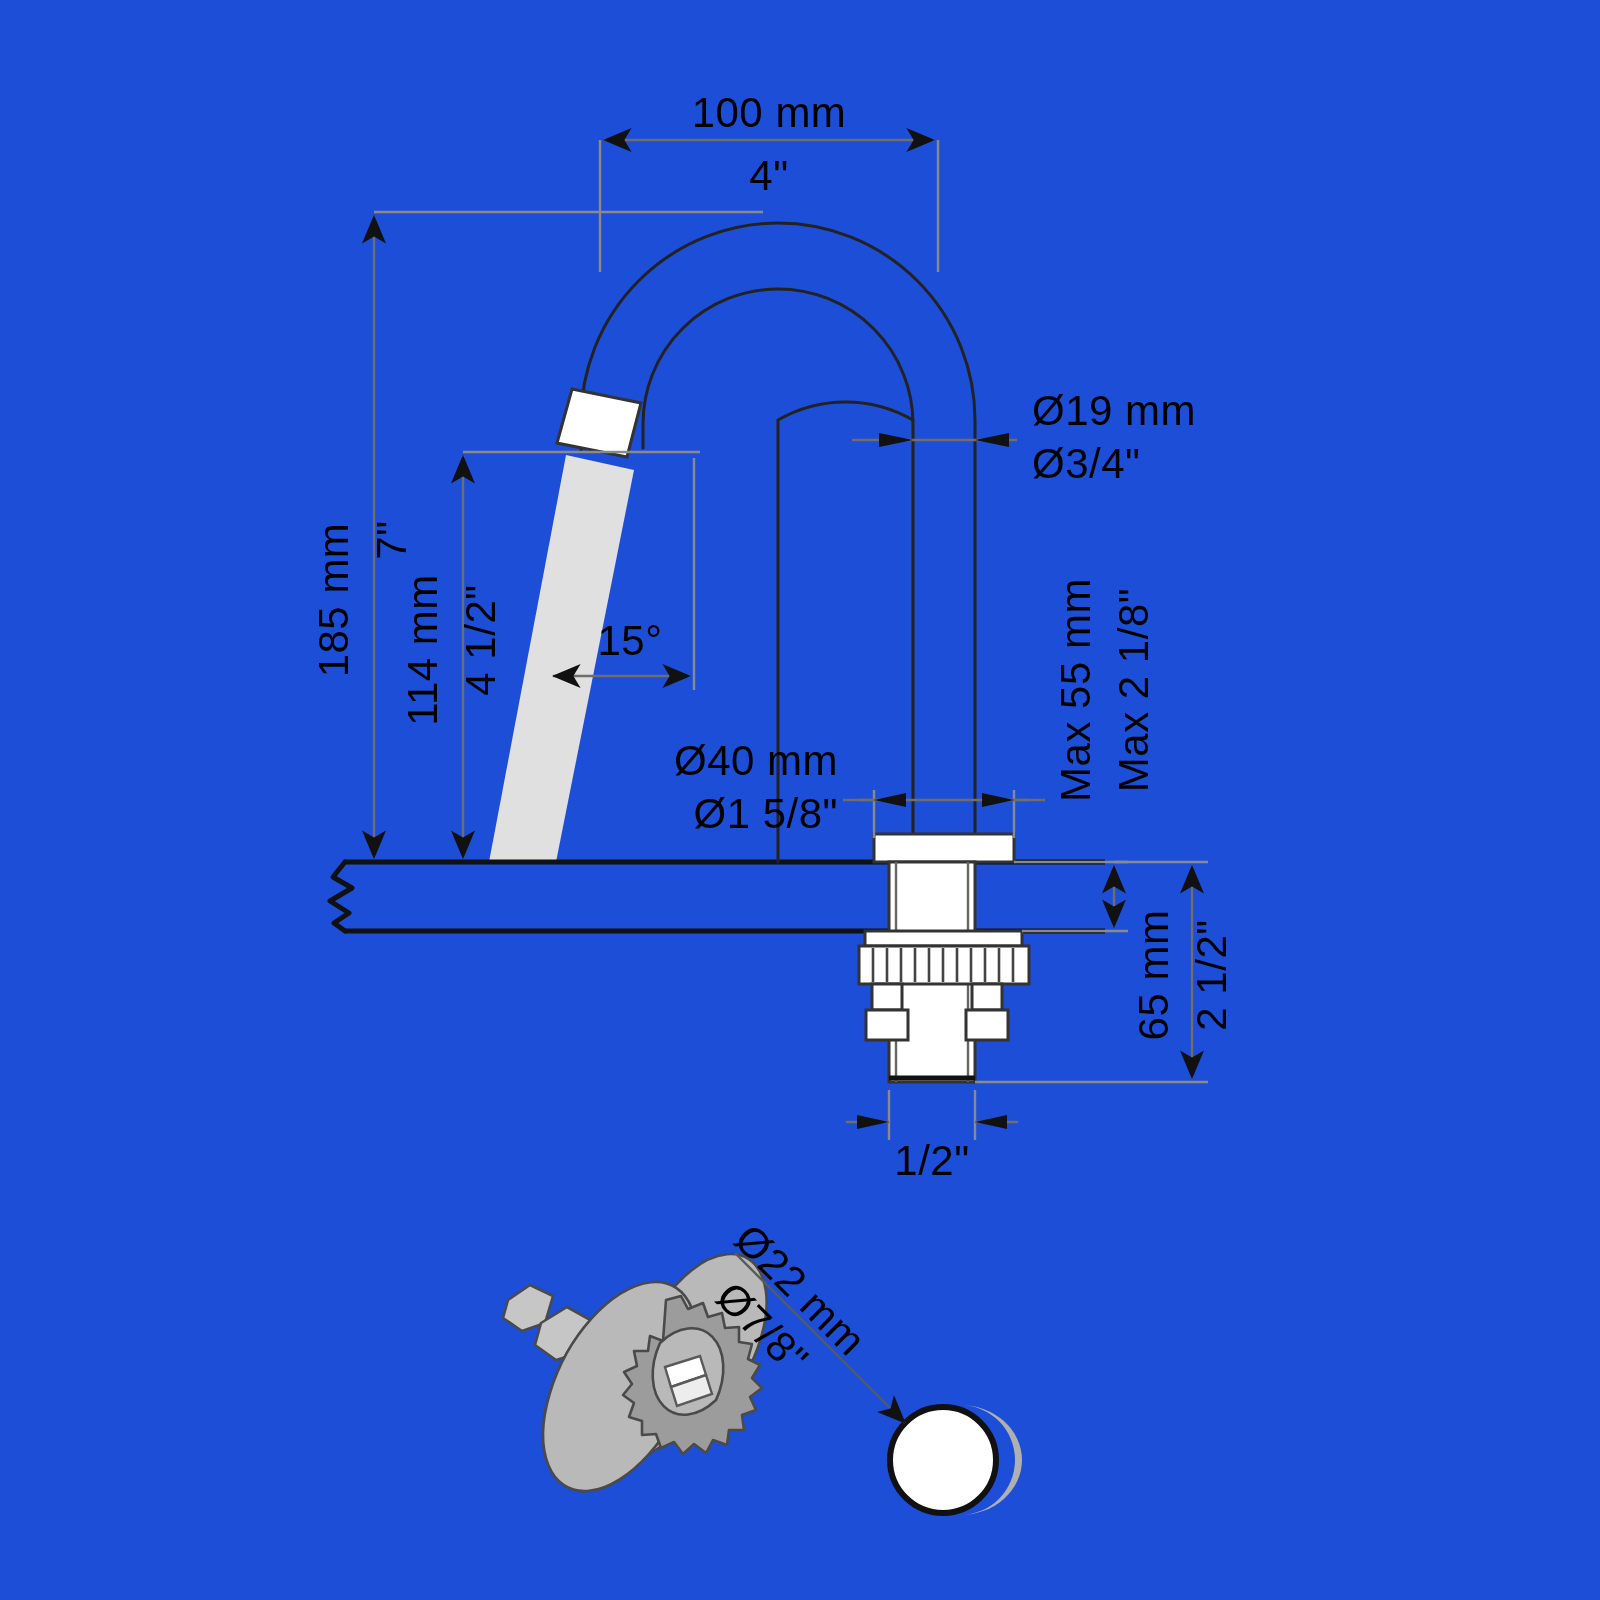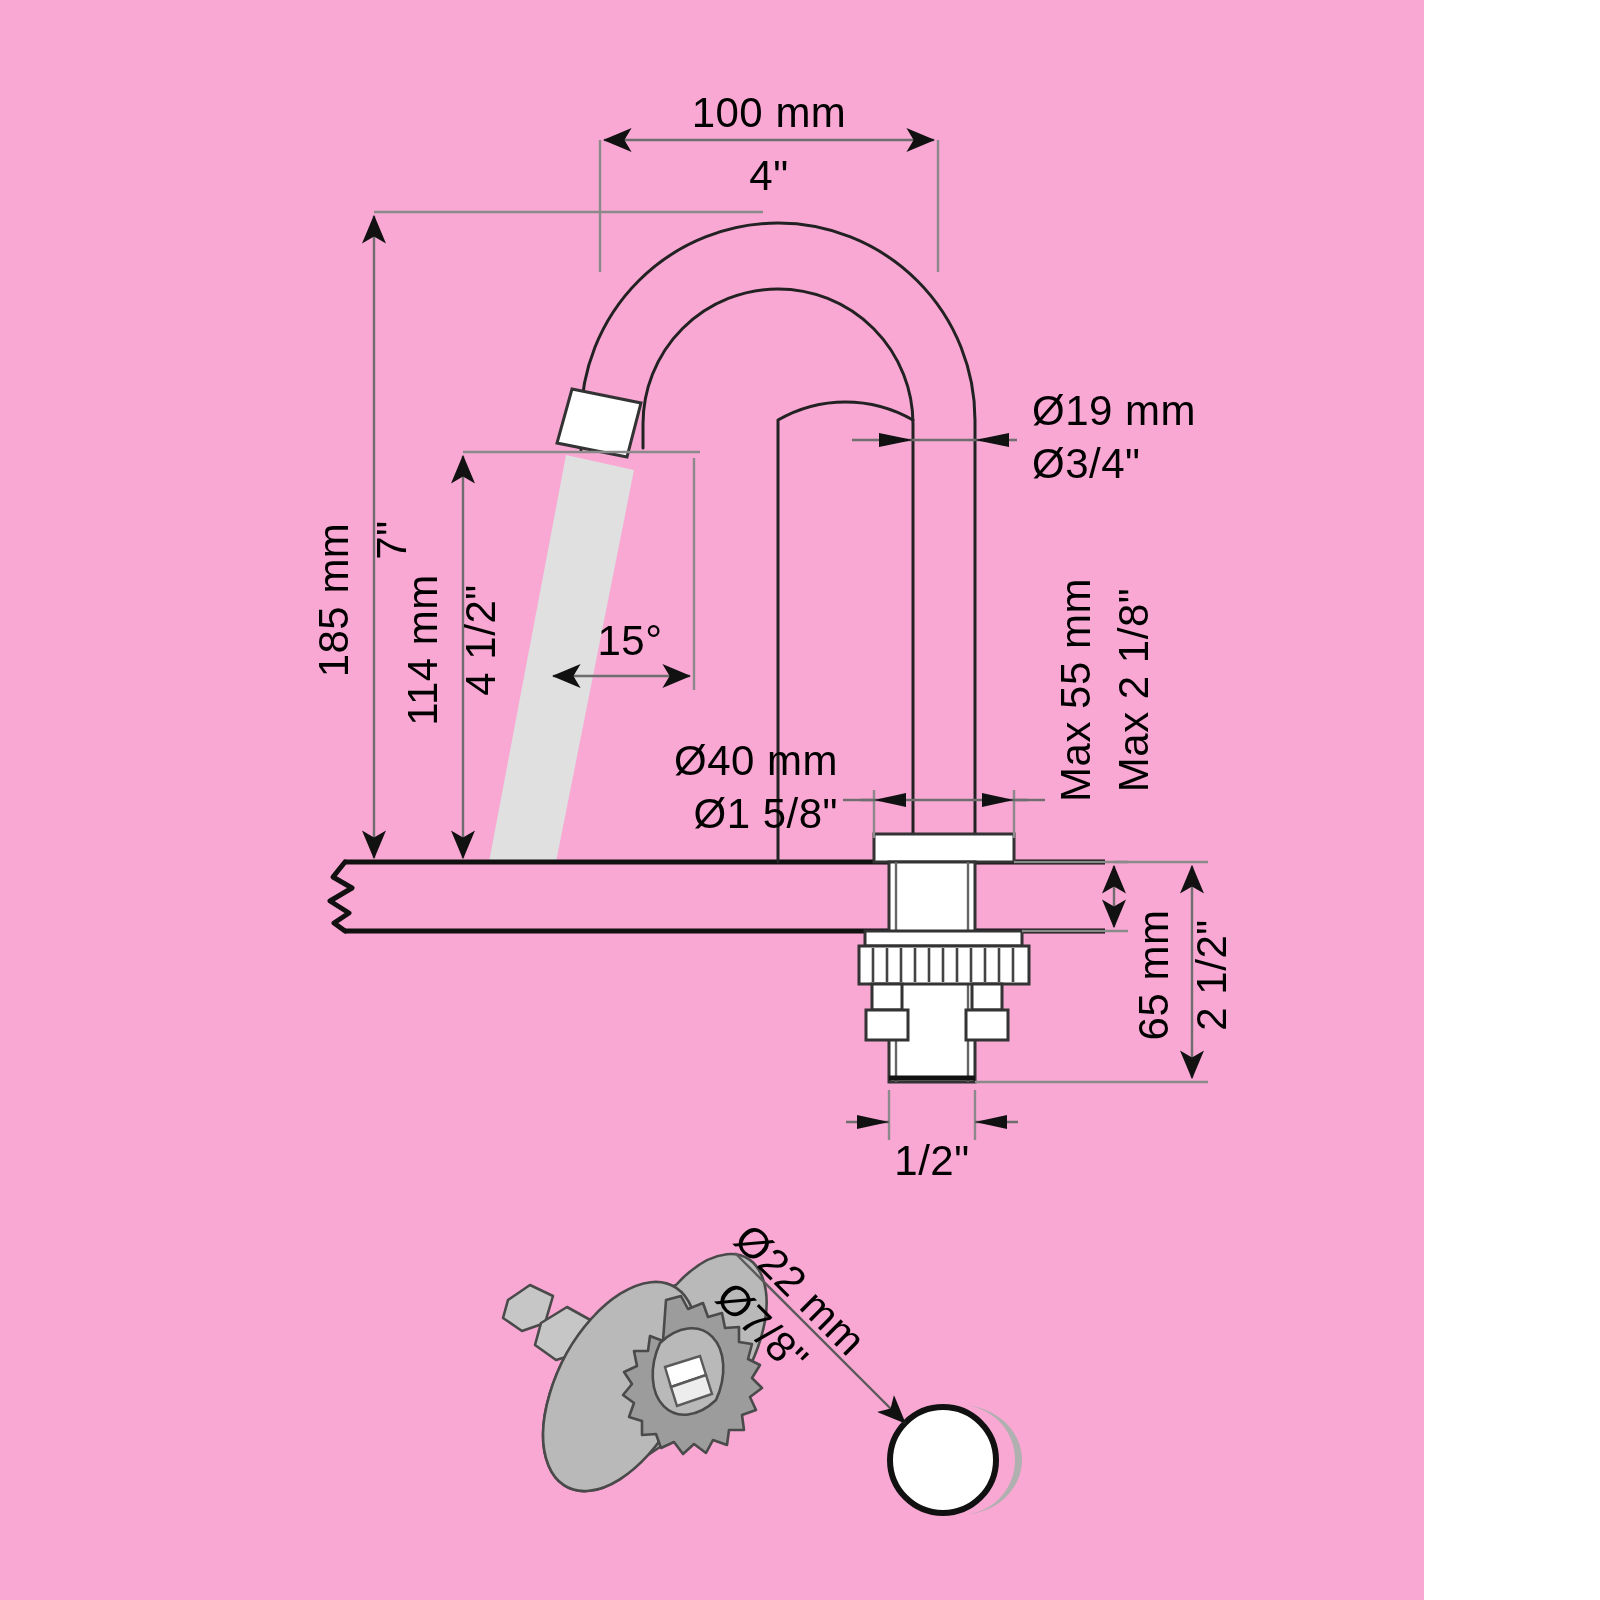--- a/index.html
+++ b/index.html
@@ -5,23 +5,23 @@
   html, body {
     margin: 0;
     padding: 0;
     background: #ffffff;
   }
   body {
     font-family: "Liberation Sans", sans-serif;
   }
   #sheet {
     position: relative;
-    width: 1424px;
+    width: 1600px;
     height: 1600px;
-    background: #f9a8d4;
+    background: #1d4ed8;
     overflow: hidden;
   }
   svg#drawing {
     position: absolute;
     left: 0;
     top: 0;
     width: 1600px;
     height: 1600px;
     display: block;
   }

